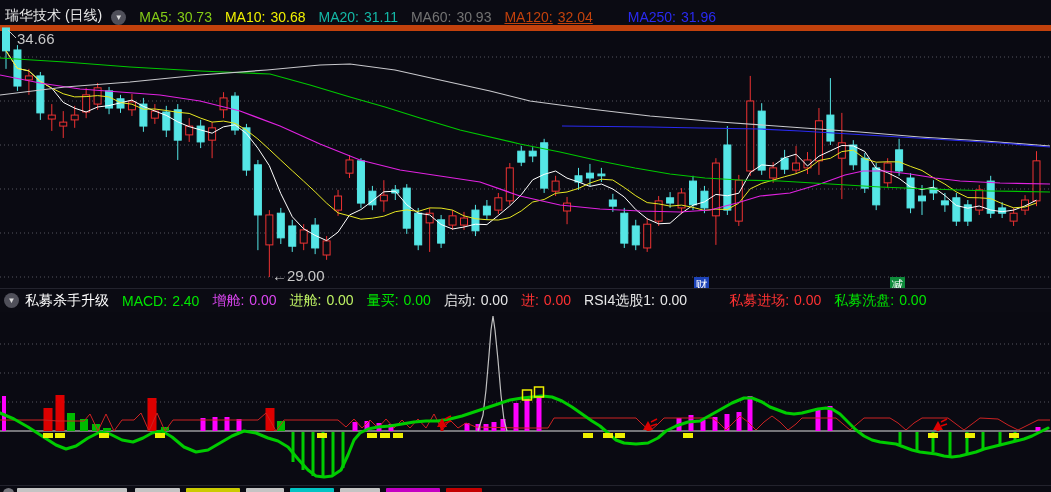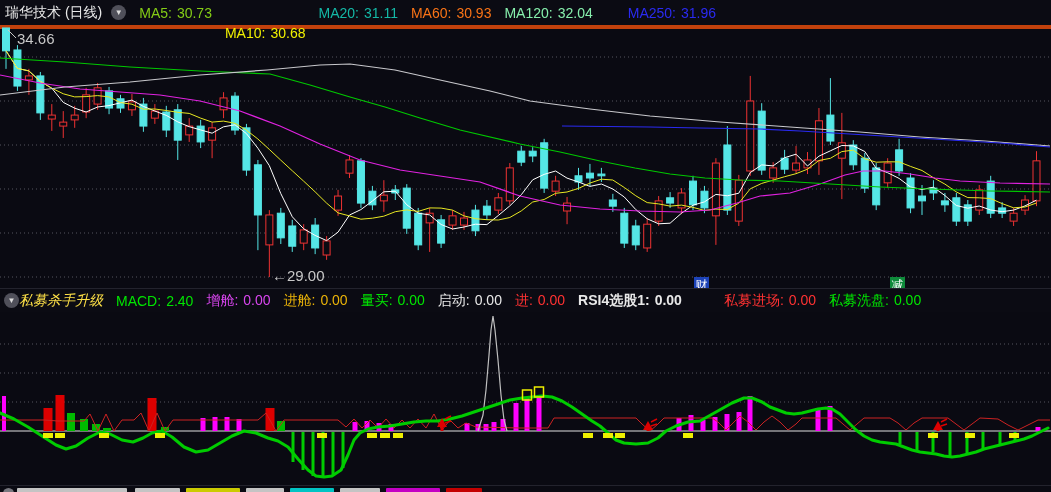--- a/index.html
+++ b/index.html
@@ -1,28 +1,28 @@
 <!DOCTYPE html>
 <html><head>
 <meta charset="utf-8">
 <style>
   html,body{margin:0;padding:0;background:#000;}
   .app{position:relative;width:1051px;height:492px;background:#0a0a12;overflow:hidden;
        font-family:"Liberation Sans",sans-serif;-webkit-font-smoothing:antialiased;}
-  .titlebar{position:absolute;top:0;left:0;width:100%;height:25px;display:flex;align-items:center;
-       background:#0b0b13;border-bottom:4px solid #c2410c;font-size:14px;white-space:nowrap;}
+  .titlebar{position:absolute;top:0;left:0;width:100%;height:25px;display:flex;align-items:flex-end;
+       background:#0b0b13;border-bottom:6px solid #c2410c;font-size:14px;white-space:nowrap;}
   .stock{color:#e8e8e8;margin-left:5px;}
   .cicon{width:15px;height:15px;border-radius:50%;background:#50505a;color:#dcdcdc;display:inline-flex;
        align-items:center;justify-content:center;margin-left:9px;flex:0 0 auto;}
   .cicon::after{content:"▼";font-size:8px;line-height:1;}
   .ma-item,.p2-item{margin-left:13px;display:inline-flex;gap:5px;}
   .p2bar{position:absolute;top:288px;left:0;width:100%;height:23px;display:flex;align-items:center;
        background:#0b0b13;border-top:1px solid #23232d;font-size:14px;white-space:nowrap;z-index:2;}
   .p2bar .cicon{margin-left:4px;}
-  .p2title{color:#fde047;font-style:italic;}
+  .p2title{color:#ffffff;margin-left:6px;}
   svg.chart{position:absolute;left:0;overflow:visible;z-index:1;}
   #candles-svg{top:25px;}
   #indicator-svg{top:311px;}
   .footer{position:absolute;top:485px;left:0;width:100%;height:7px;background:#0a0a12;
        border-top:1px solid #23232d;overflow:hidden;}
   .footer .dot{position:absolute;top:2px;width:11px;height:11px;border-radius:50%;background:#78787f;}
   .footer .run{position:absolute;top:2px;height:8px;border-radius:1px;opacity:.9;}
   text{font-family:"Liberation Sans",sans-serif;}
 </style>
 </head>
@@ -38,25 +38,25 @@
         <span>30.73</span>
       </span>
     <span class="ma-item" style="color: rgb(240, 240, 0); margin-top: 40px;">
         <span>MA10:</span>
         <span>30.68</span>
       </span>
     <span class="ma-item" style="color: #14b8a6;">
         <span>MA20:</span>
         <span>31.11</span>
       </span>
-    <span class="ma-item" style="color: #f97316;">
+    <span class="ma-item" style="color: #737373;">
         <span>MA60:</span>
         <span>30.93</span>
       </span>
-    <span class="ma-item" style="color: #86efac;">
+    <span class="ma-item" style="color: #c2410c; text-decoration: underline;">
         <span>MA120:</span>
         <span>32.04</span>
       </span>
     <span class="ma-item" style="color: rgb(42, 42, 240); padding-left: 22px;">
         <span>MA250:</span>
         <span>31.96</span>
       </span>
   </div>
 
   <svg id="candles-svg" class="chart" width="1051" height="263" viewBox="0 25 1051 263">
@@ -267,37 +267,37 @@
     <span class="cicon"></span>
     <span class="p2title">私募杀手升级</span>
     <span class="p2-item" style="color: rgb(0, 230, 0);">
         <span>MACD:</span>
         <span>2.40</span>
       </span>
     <span class="p2-item" style="color: #d946ef;">
         <span>增舱:</span>
         <span>0.00</span>
       </span>
-    <span class="p2-item" style="color: #eab308;">
+    <span class="p2-item" style="color: #bef264;">
         <span>进舱:</span>
         <span>0.00</span>
       </span>
     <span class="p2-item" style="color: rgb(0, 230, 0);">
         <span>量买:</span>
         <span>0.00</span>
       </span>
     <span class="p2-item" style="color: rgb(232, 232, 232);">
         <span>启动:</span>
         <span>0.00</span>
       </span>
     <span class="p2-item" style="color: rgb(255, 50, 50);">
         <span>进:</span>
         <span>0.00</span>
       </span>
-    <span class="p2-item" style="color: rgb(232, 232, 232); font-weight: bold;">
+    <span class="p2-item" style="color: rgb(232, 232, 232);">
         <span>RSI4选股1:</span>
         <span>0.00</span>
       </span>
     <span class="p2-item" style="color: rgb(255, 50, 50); margin-left: 42px;">
         <span>私募进场:</span>
         <span>0.00</span>
       </span>
     <span class="p2-item" style="color: rgb(0, 230, 0);">
         <span>私募洗盘:</span>
         <span>0.00</span>

